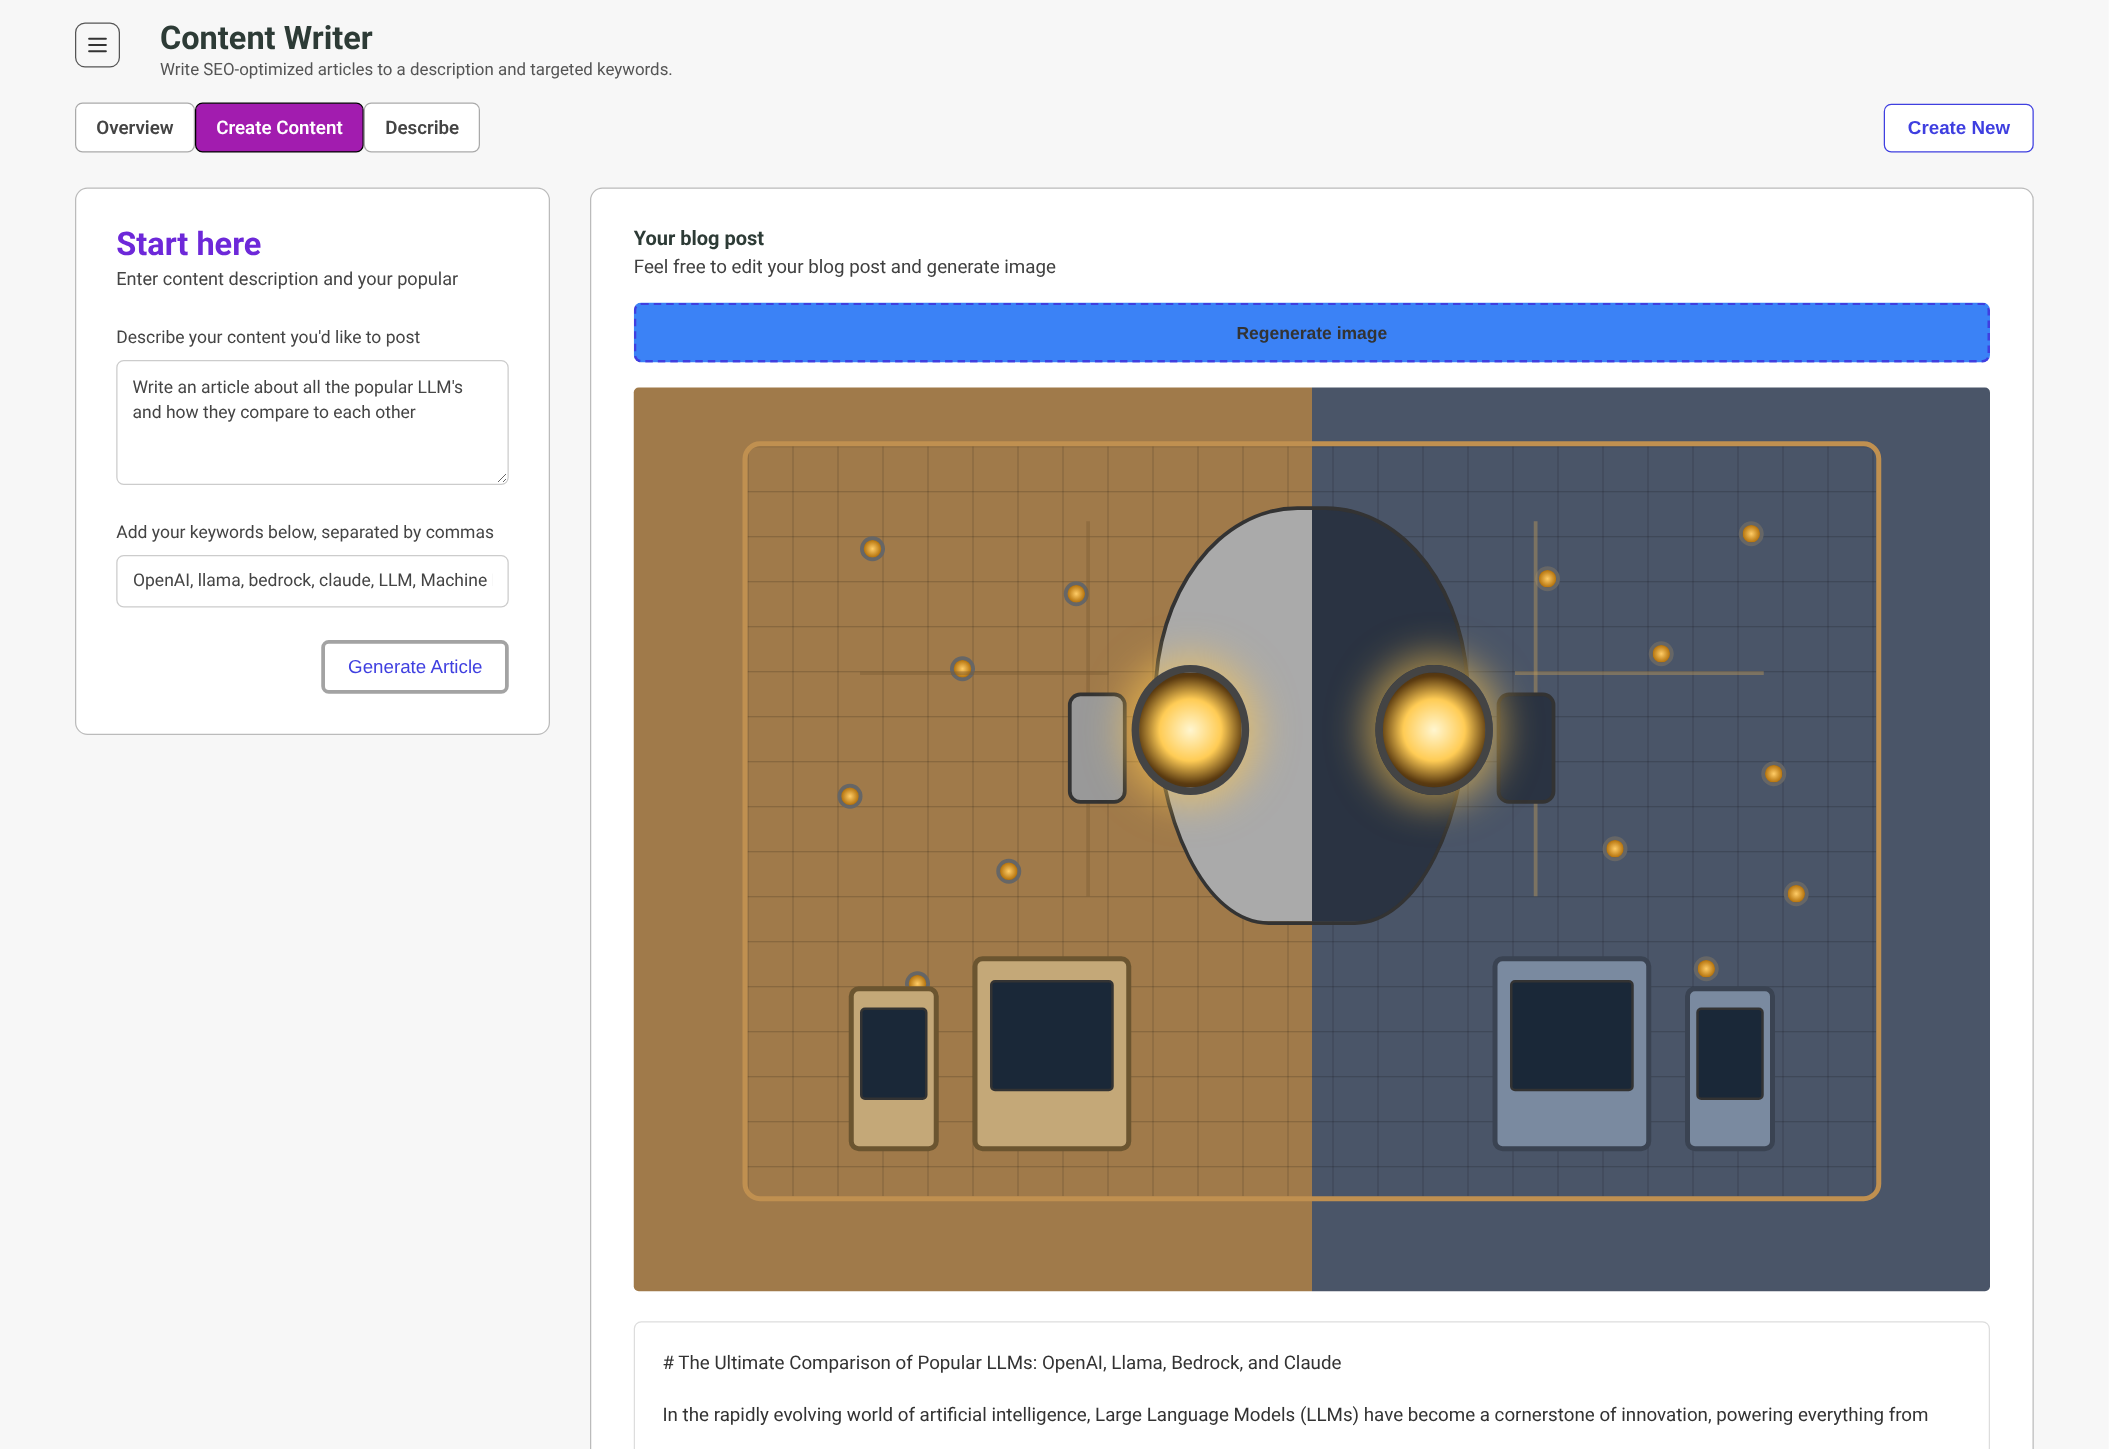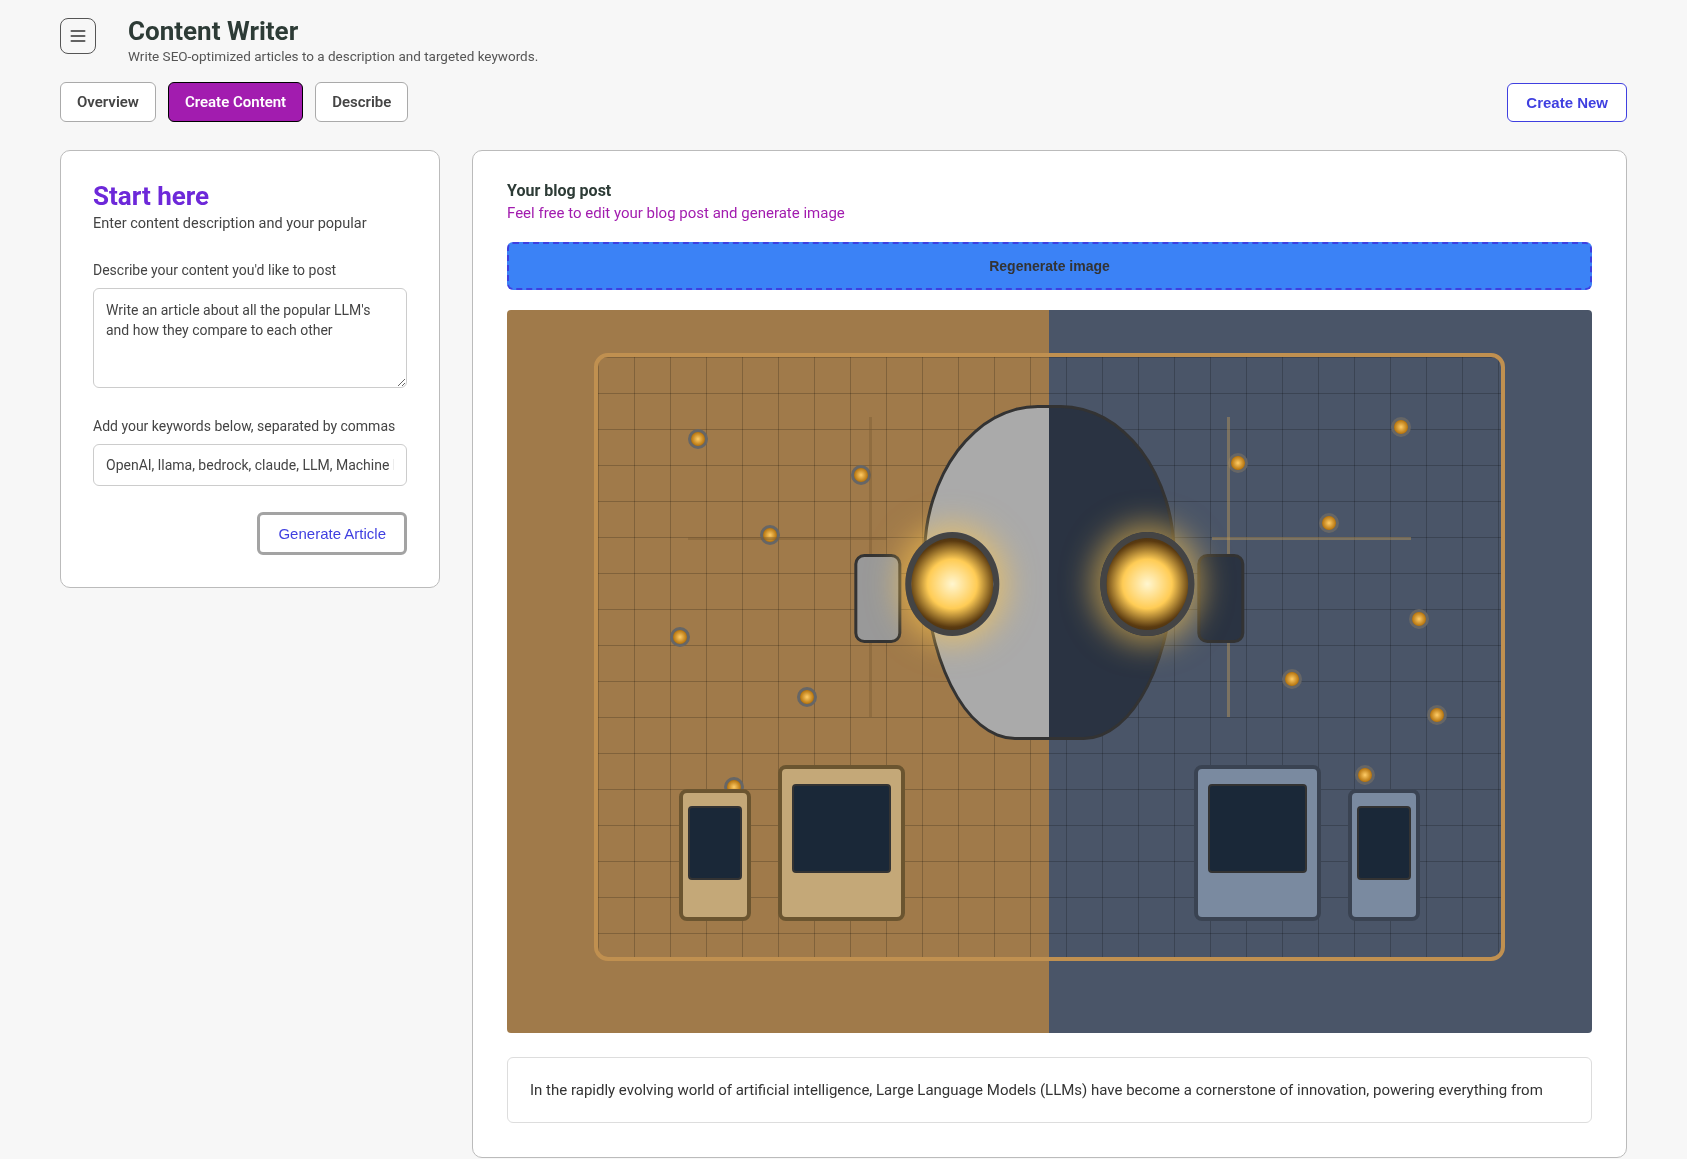--- a/index.html
+++ b/index.html
@@ -35,21 +35,20 @@
     color: #2d3b36;
     margin-bottom: 2px;
   }
   .title-block p {
     font-size: 13.5px;
     color: #555;
   }
   .tabs-row {
     display: flex;
     align-items: center;
-    gap: 12px;
     margin-bottom: 28px;
   }
   .tab {
     border: 1px solid #aaa;
     border-radius: 6px;
     padding: 10px 16px;
     font-size: 15px;
     font-weight: 600;
     color: #444;
     background: #fff;
@@ -141,21 +140,21 @@
     padding: 30px 34px 34px 34px;
   }
   .main-card h2 {
     font-size: 16px;
     font-weight: 700;
     color: #2d3b36;
     margin-bottom: 4px;
   }
   .main-card .sub {
     font-size: 15px;
-    color: #a21caf;
+    color: #404040;
     margin-bottom: 20px;
   }
   .regen-btn {
     width: 100%;
     border: 2px dashed #3f3fe0;
     background: #3b82f6;
     color: #333;
     font-size: 14px;
     font-weight: 600;
     padding: 14px 0;
@@ -344,17 +343,18 @@
         <div class="device blue" style="right:20%;width:14%;height:26%">
           <div class="screen"></div>
         </div>
         <div class="device blue" style="right:9%;width:8%;height:22%">
           <div class="screen"></div>
         </div>
       </div>
     </div>
 
     <div class="article-box">
+      <div class="headline"># The Ultimate Comparison of Popular LLMs: OpenAI, Llama, Bedrock, and Claude</div>
       <div>In the rapidly evolving world of artificial intelligence, Large Language Models (LLMs) have become a cornerstone of innovation, powering everything from</div>
     </div>
   </div>
 
 </div>
 
 </body></html>

